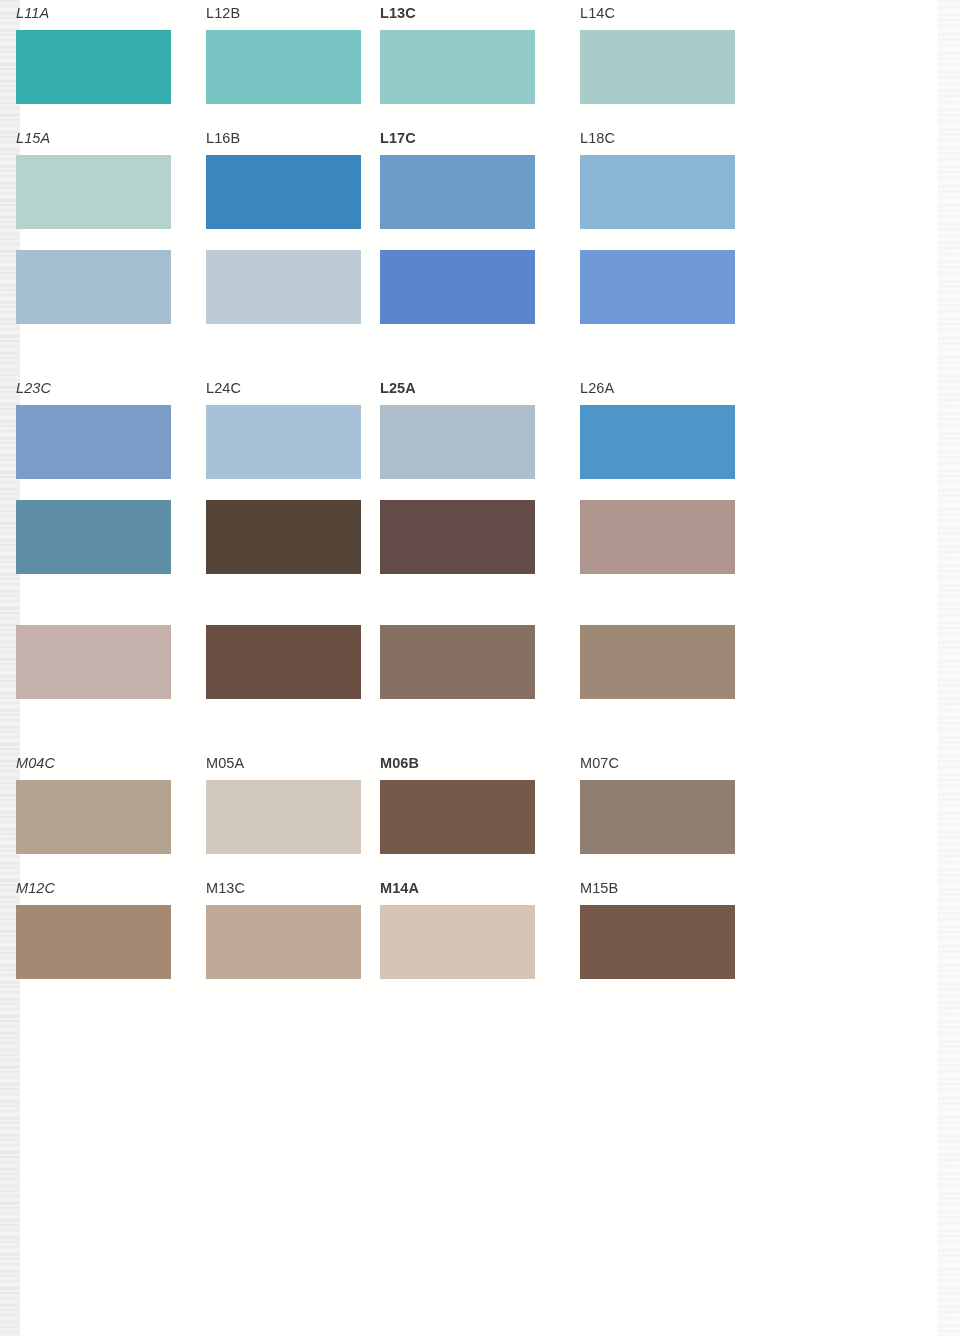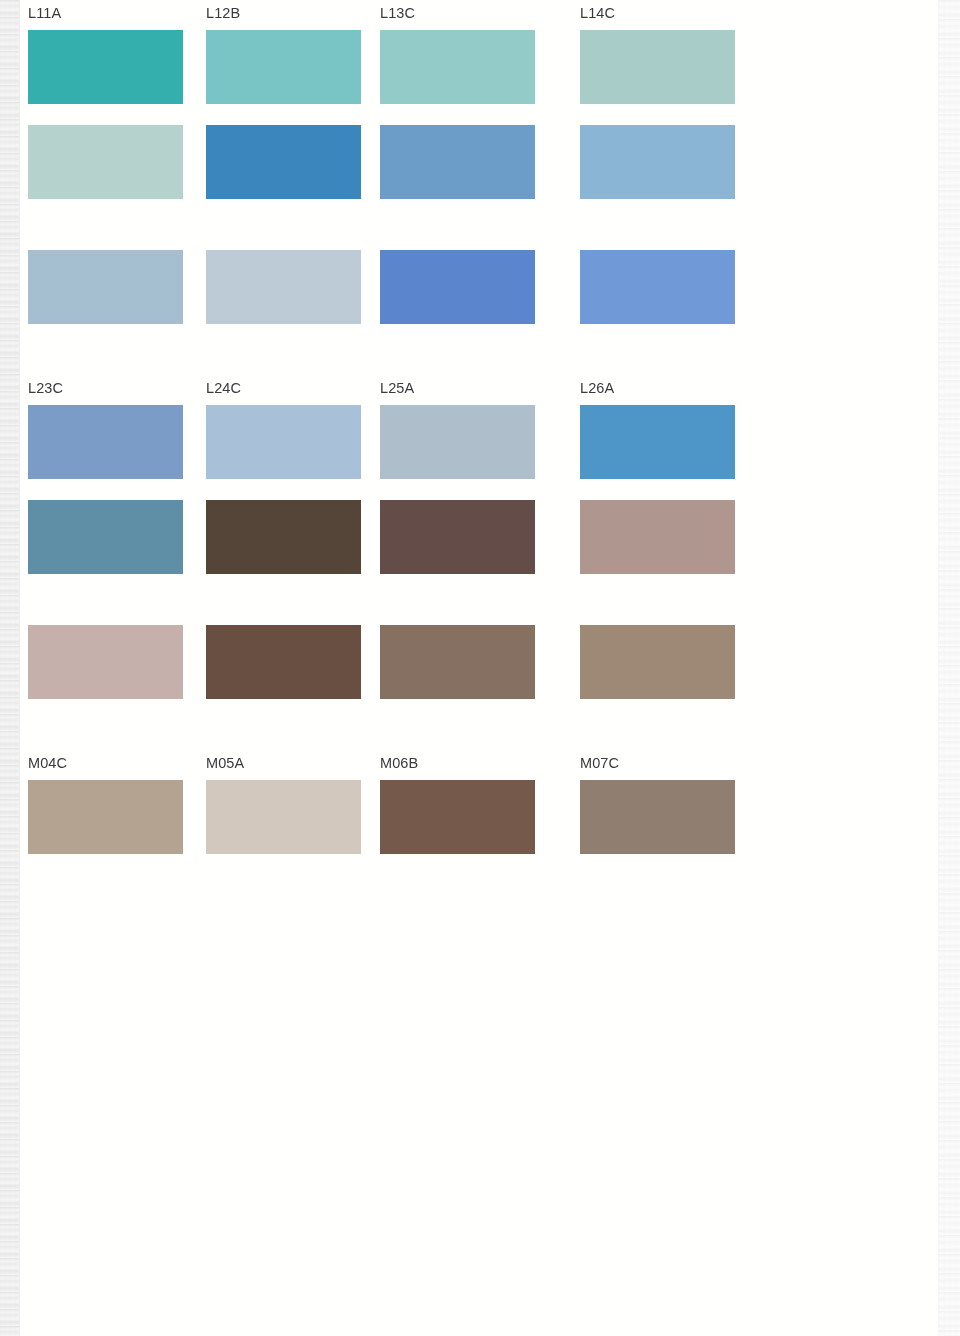--- a/index.html
+++ b/index.html
@@ -110,23 +110,23 @@
   }
 
   .swatch-chip {
     position: absolute;
     top: 0;
     width: 155px;
     height: 74px;
   }
 
   
-  .col-0 { left: 28px; }
+  .col-0 { left: 16px; font-style: italic; }
   .col-1 { left: 206px; }
-  .col-2 { left: 380px; }
+  .col-2 { left: 380px; font-weight: bold; }
   .col-3 { left: 580px; }
 </style>
 </head>
 <body>
 
 <div id="page-texture-left"></div>
 <div id="page-edge-line"></div>
 <div id="page-texture-right"></div>
 
 <div id="swatch-grid">
@@ -138,20 +138,26 @@
         <div class="swatch-label col-3">L14C</div>
       </div>
       <div class="row-swatches">
         <div class="swatch-chip col-0" style="background-color: rgb(53, 174, 174);"></div>
         <div class="swatch-chip col-1" style="background-color: rgb(121, 196, 196);"></div>
         <div class="swatch-chip col-2" style="background-color: rgb(147, 203, 200);"></div>
         <div class="swatch-chip col-3" style="background-color: rgb(168, 205, 201);"></div>
       </div>
     </div>
     <div class="swatch-row">
+      <div class="row-labels">
+        <div class="swatch-label col-0">L15A</div>
+        <div class="swatch-label col-1">L16B</div>
+        <div class="swatch-label col-2">L17C</div>
+        <div class="swatch-label col-3">L18C</div>
+      </div>
       <div class="row-swatches">
         <div class="swatch-chip col-0" style="background-color: rgb(182, 210, 205);"></div>
         <div class="swatch-chip col-1" style="background-color: rgb(59, 135, 189);"></div>
         <div class="swatch-chip col-2" style="background-color: rgb(107, 157, 200);"></div>
         <div class="swatch-chip col-3" style="background-color: rgb(138, 181, 212);"></div>
       </div>
     </div>
     <div class="swatch-row">
       <div class="row-swatches">
         <div class="swatch-chip col-0" style="background-color: rgb(165, 191, 209);"></div>
@@ -198,15 +204,29 @@
         <div class="swatch-label col-3">M07C</div>
       </div>
       <div class="row-swatches">
         <div class="swatch-chip col-0" style="background-color: rgb(181, 163, 146);"></div>
         <div class="swatch-chip col-1" style="background-color: rgb(210, 200, 189);"></div>
         <div class="swatch-chip col-2" style="background-color: rgb(117, 89, 75);"></div>
         <div class="swatch-chip col-3" style="background-color: rgb(144, 127, 112);"></div>
       </div>
     </div>
     <div class="swatch-row">
+      <div class="row-labels">
+        <div class="swatch-label col-0">M12C</div>
+        <div class="swatch-label col-1">M13C</div>
+        <div class="swatch-label col-2">M14A</div>
+        <div class="swatch-label col-3">M15B</div>
+      </div>
+      <div class="row-swatches">
+        <div class="swatch-chip col-0" style="background-color: rgb(164, 138, 114);"></div>
+        <div class="swatch-chip col-1" style="background-color: rgb(191, 169, 151);"></div>
+        <div class="swatch-chip col-2" style="background-color: rgb(214, 197, 180);"></div>
+        <div class="swatch-chip col-3" style="background-color: rgb(117, 89, 74);"></div>
+      </div>
+    </div>
+    <div class="swatch-row">
       <div class="row-swatches"></div>
     </div>
   </div>
 
 </body></html>

